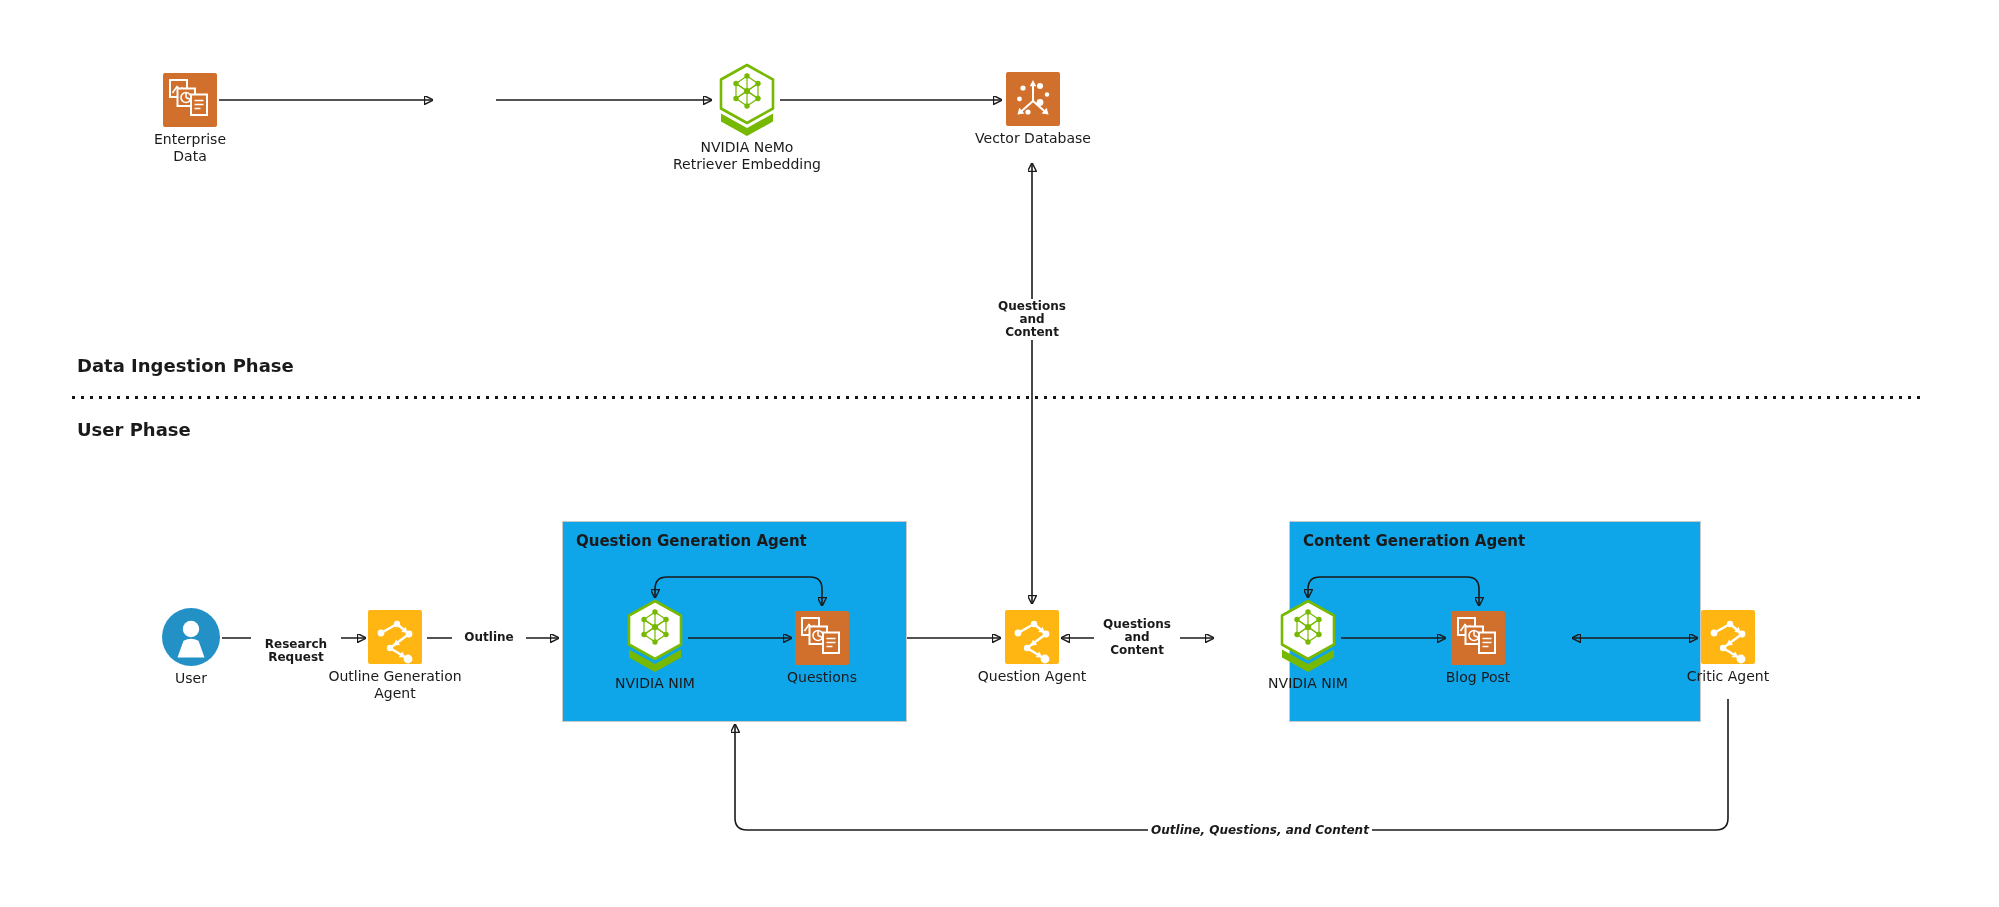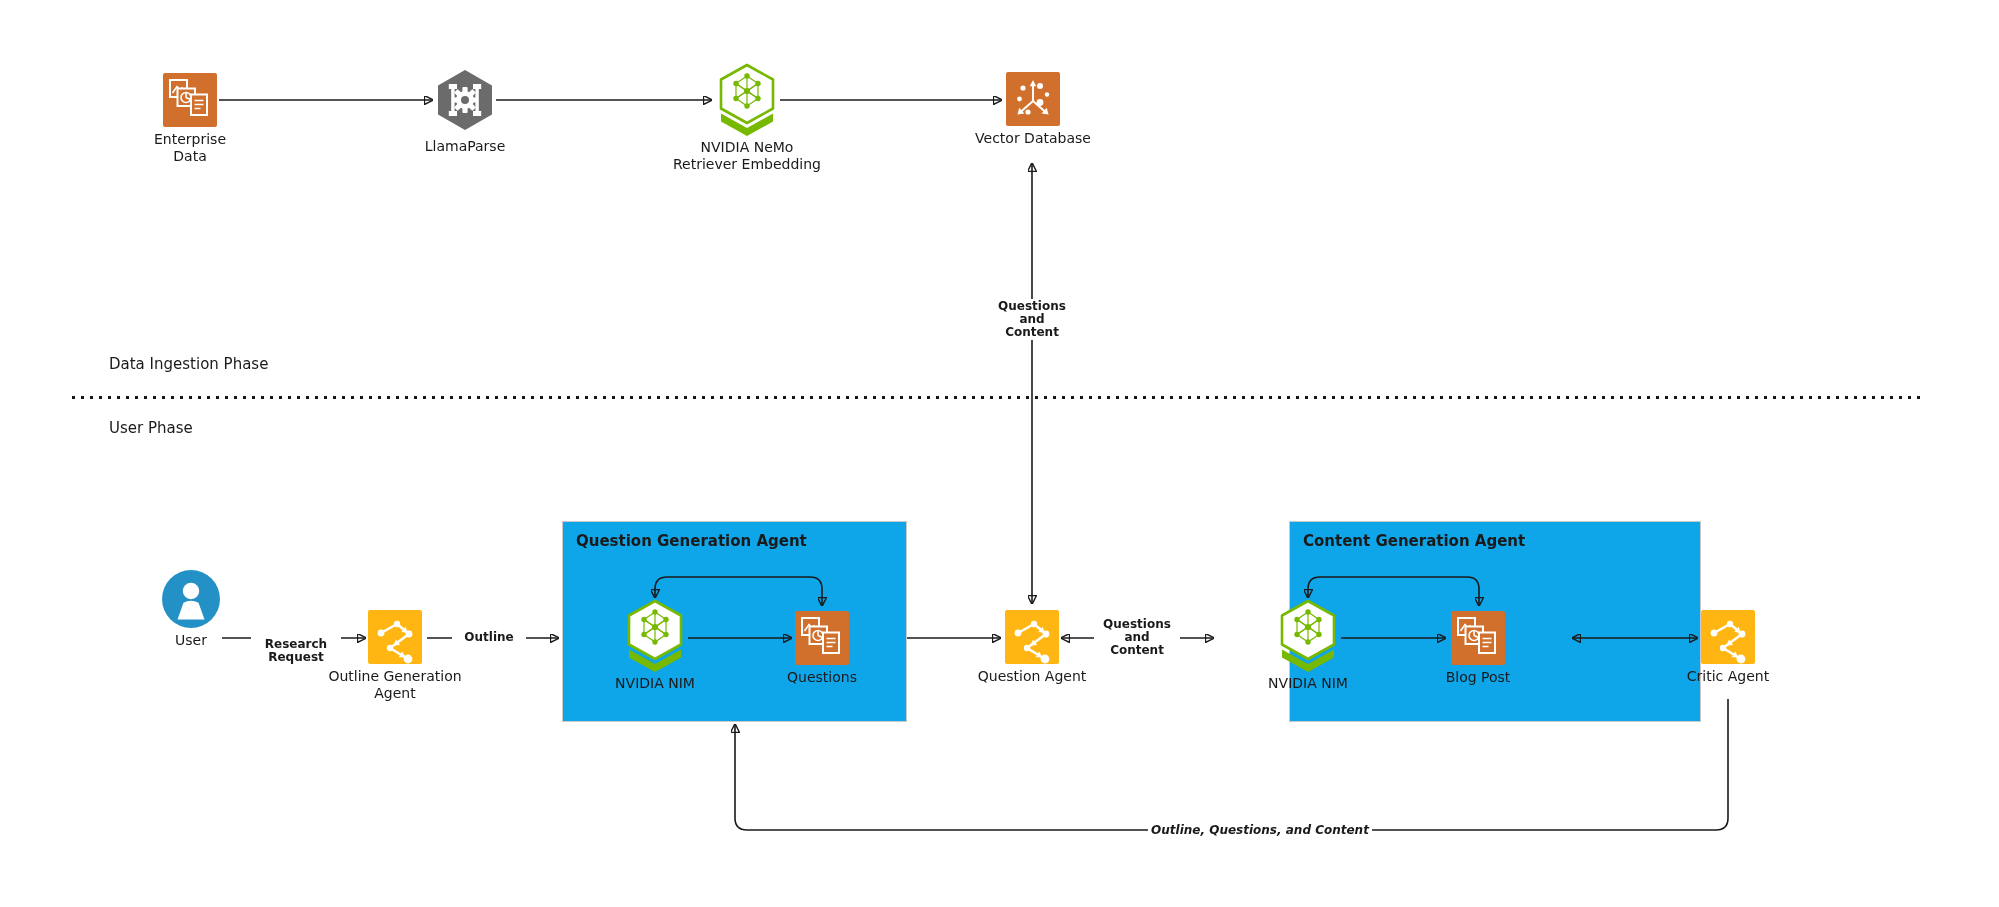--- a/index.html
+++ b/index.html
@@ -11,21 +11,21 @@
   .connectors path{stroke:var(--c-line,#1a1a1a);stroke-width:1.6;fill:none;}
   .gbox{position:absolute;border:1px solid var(--c-boxborder,#c9c9c9);background:#0ea5e9;box-sizing:border-box;}
   .gbox-title{position:absolute;left:13px;top:10px;font-size:15px;font-weight:bold;white-space:pre-line;}
   .node{position:absolute;width:160px;display:flex;flex-direction:column;align-items:center;}
   .nlabel{font-size:14px;line-height:17px;text-align:center;white-space:pre-line;margin-top:4px;}
   .nlabel.tight{margin-top:3px;}
   .elabel{
     position:absolute;background:#fff;font-size:12px;font-weight:600;line-height:13px;
     text-align:center;white-space:pre-line;padding:1px 3px;box-sizing:border-box;
   }
-  .phase-label{position:absolute;font-size:15px;font-weight:normal;white-space:pre-line;margin-left:32px;}
+  .phase-label{position:absolute;font-size:18px;font-weight:bold;white-space:pre-line;}
   .phase-sep{
     position:absolute;height:2.6px;
     background:repeating-linear-gradient(90deg,#151515 0 2.6px,transparent 2.6px 9px);
   }
   .iconsvg{display:block;}
 </style>
 </head>
 <body>
 
 <div class="canvas">
@@ -176,41 +176,35 @@
   <div class="phase-sep" style="left:72px;top:396px;width:1851px;"></div>
   <div class="phase-label" style="left:77px;top:419px;">User Phase</div>
 
   <div class="node" style="left:110px;top:73px;">
     <svg class="iconsvg" width="54" height="54">
         <use href="#sym-docs"></use>
       </svg>
     <div class="nlabel">Enterprise
 Data</div>
   </div>
-  <div class="node" style="left:385px;top:68px;">
-    <svg class="iconsvg" width="58" height="64">
-        <use href="#sym-parse"></use>
-      </svg>
-    <div class="nlabel" style="margin-top:6px">LlamaParse</div>
-  </div>
   <div class="node" style="left:667px;top:62px;">
     <svg class="iconsvg" width="62" height="74">
         <use href="#sym-nim"></use>
       </svg>
     <div class="nlabel tight">NVIDIA NeMo
 Retriever Embedding</div>
   </div>
   <div class="node" style="left:953px;top:72px;">
     <svg class="iconsvg" width="54" height="54">
         <use href="#sym-vdb"></use>
       </svg>
     <div class="nlabel">Vector Database</div>
   </div>
 
-  <div class="node" style="left:111px;top:570px;justify-content:center;">
+  <div class="node" style="left:111px;top:608px;justify-content:center;">
     <svg class="iconsvg" width="58" height="58">
         <use href="#sym-user"></use>
       </svg>
     <div class="nlabel">User</div>
   </div>
   <div class="node" style="left:315px;top:610px;">
     <svg class="iconsvg" width="54" height="54">
         <use href="#sym-agent"></use>
       </svg>
     <div class="nlabel">Outline Generation

